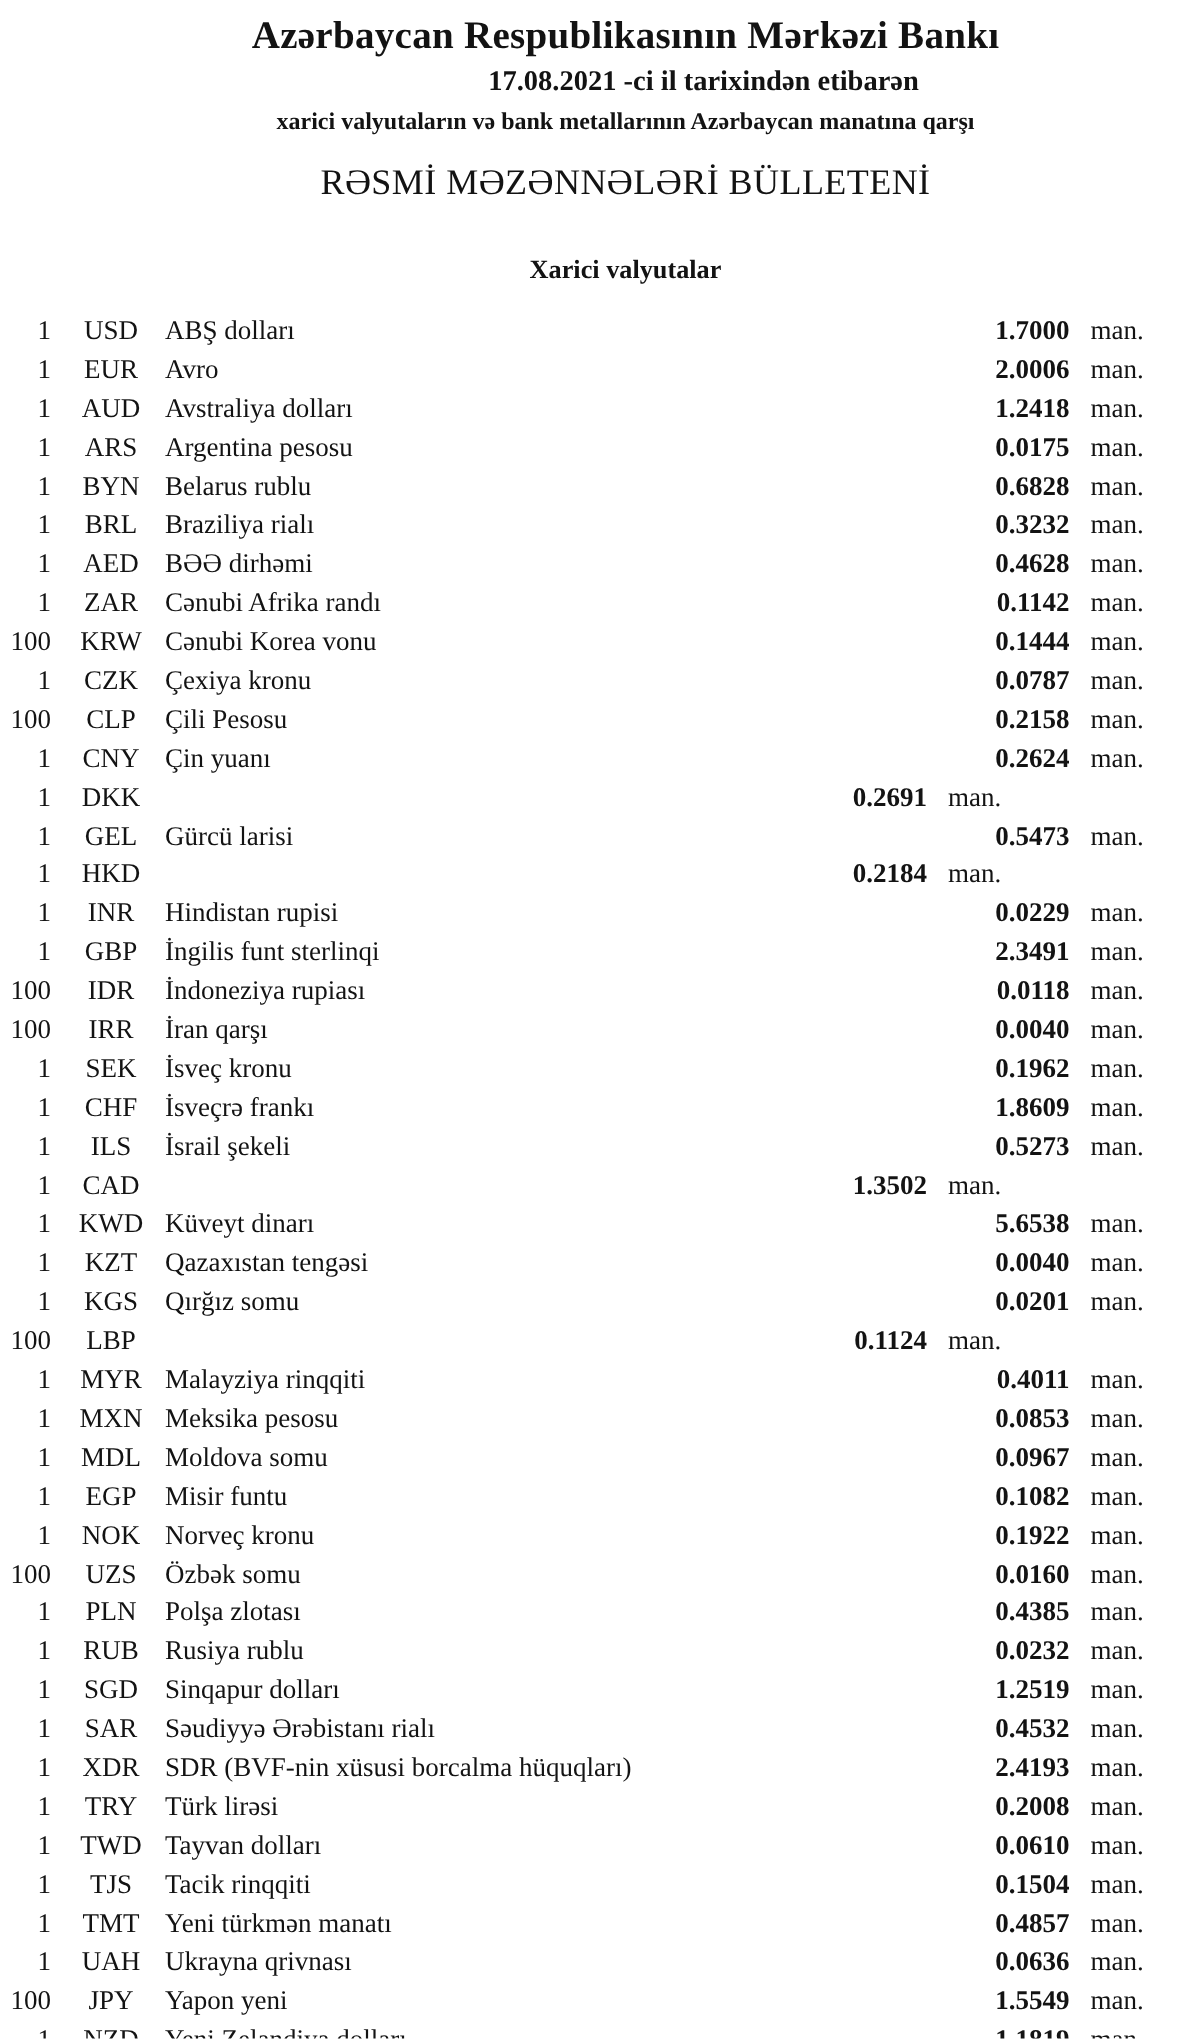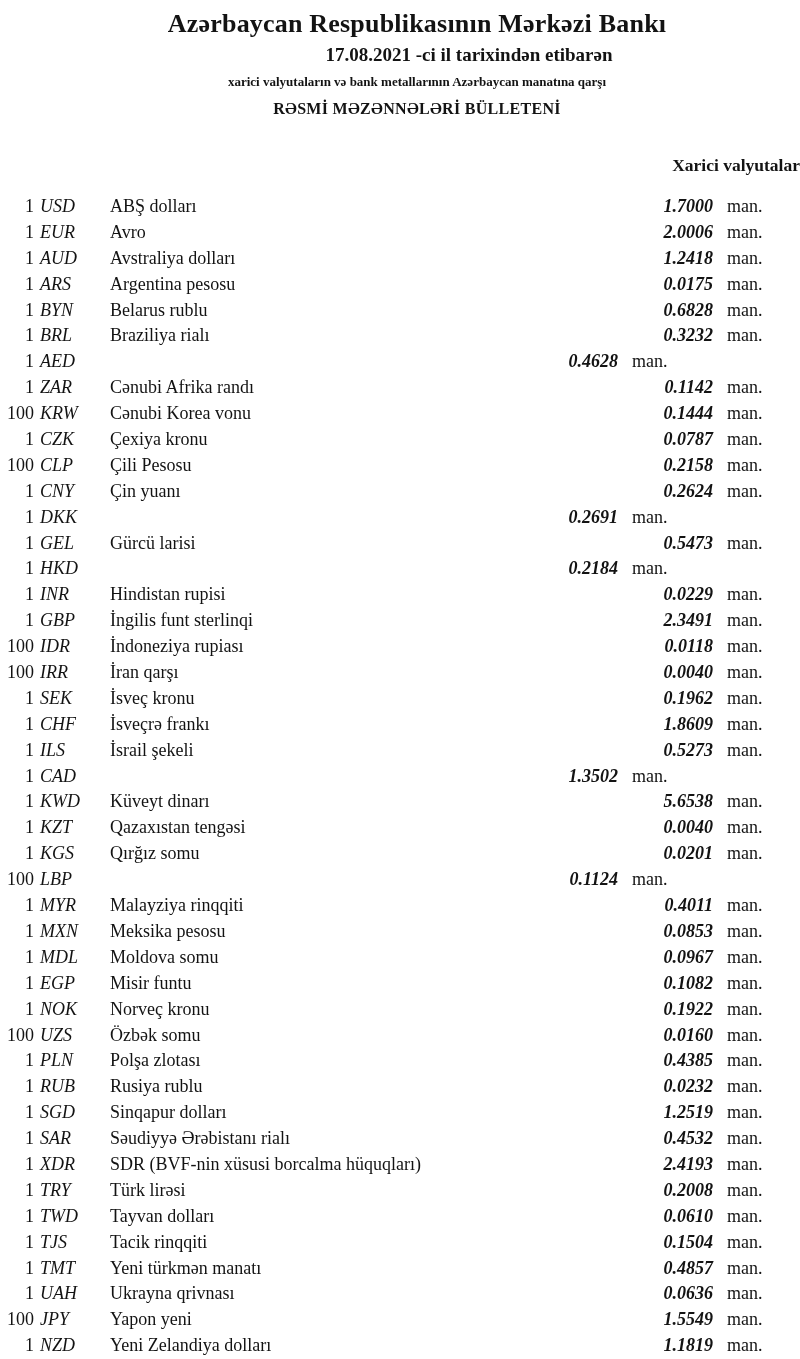--- a/index.html
+++ b/index.html
@@ -20,45 +20,45 @@
     letter-spacing:0.2px;
     font-family:Liberation Serif, serif;
   }
   .date-line {
     margin-top:2px;
     font-size:19px; font-weight:bold; line-height:24px;
     transform:translateX(52px);
   }
   .subtitle-line {
     margin-top:3px;
-    font-size:13px; font-weight:bold; line-height:24px;
+    font-size:16px; font-weight:bold; line-height:24px;
   }
   .bulletin-line {
-    margin-top:2px;
-    font-size:16px; font-weight:bold; line-height:25px;
+    margin-top:16px;
+    font-size:24px; font-weight:normal; line-height:25px;
     letter-spacing:0.3px;
   }
   .section-title {
     margin-top:33px;
-    text-align:right; padding-left:34px;
+    text-align:center; padding-left:34px;
     font-size:17.5px; font-weight:bold; line-height:23px;
   }
 
   .rates-table { margin-top:17px; }
   .rate-row {
     display:grid;
     grid-template-columns:36px 72px 510px 95px 87px;
     height:25.9px; line-height:25.9px;
     font-size:18px;
     white-space:nowrap;
   }
   .cell-qty   { text-align:right; padding-right:2px; }
-  .cell-code  { text-align:left; padding-left:4px;font-style:italic; }
+  .cell-code  { text-align:center; padding-left:4px; }
   .cell-name  { padding-left:2px; overflow:hidden; }
-  .cell-value { text-align:right; font-weight:bold; font-style:italic; }
+  .cell-value { text-align:right; font-weight:bold; }
   .cell-unit  { padding-left:14px; }
 </style>
 </head>
 <body style="color: rgb(19, 19, 19); background: rgb(255, 255, 255);">
 
 <div class="doc">
 
   <div class="doc-header">
     <div class="bank-name">Azərbaycan Respublikasının Mərkəzi Bankı</div>
     <div class="date-line">17.08.2021 -ci il tarixindən etibarən</div>
@@ -107,20 +107,21 @@
       <div class="rate-row">
     <span class="cell-qty">1</span>
     <span class="cell-code">BRL</span>
     <span class="cell-name">Braziliya rialı</span>
     <span class="cell-value">0.3232</span>
     <span class="cell-unit">man.</span>
   </div>
       <div class="rate-row">
     <span class="cell-qty">1</span>
     <span class="cell-code">AED</span>
+    <span class="cell-name">BƏƏ dirhəmi</span>
     <span class="cell-value">0.4628</span>
     <span class="cell-unit">man.</span>
   </div>
       <div class="rate-row">
     <span class="cell-qty">1</span>
     <span class="cell-code">ZAR</span>
     <span class="cell-name">Cənubi Afrika randı</span>
     <span class="cell-value">0.1142</span>
     <span class="cell-unit">man.</span>
   </div>

